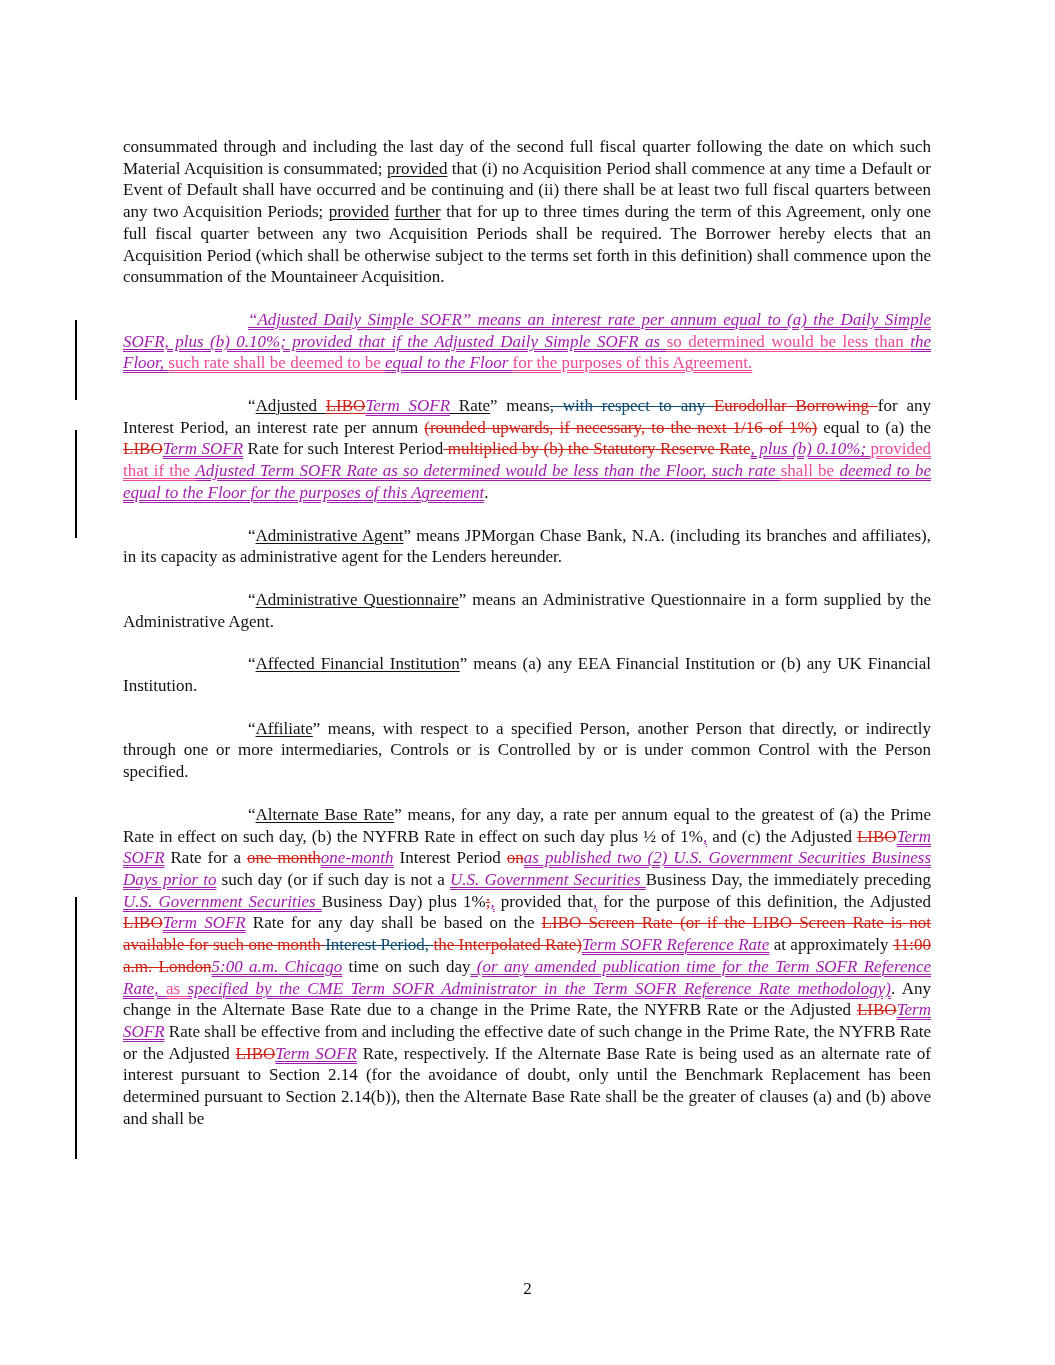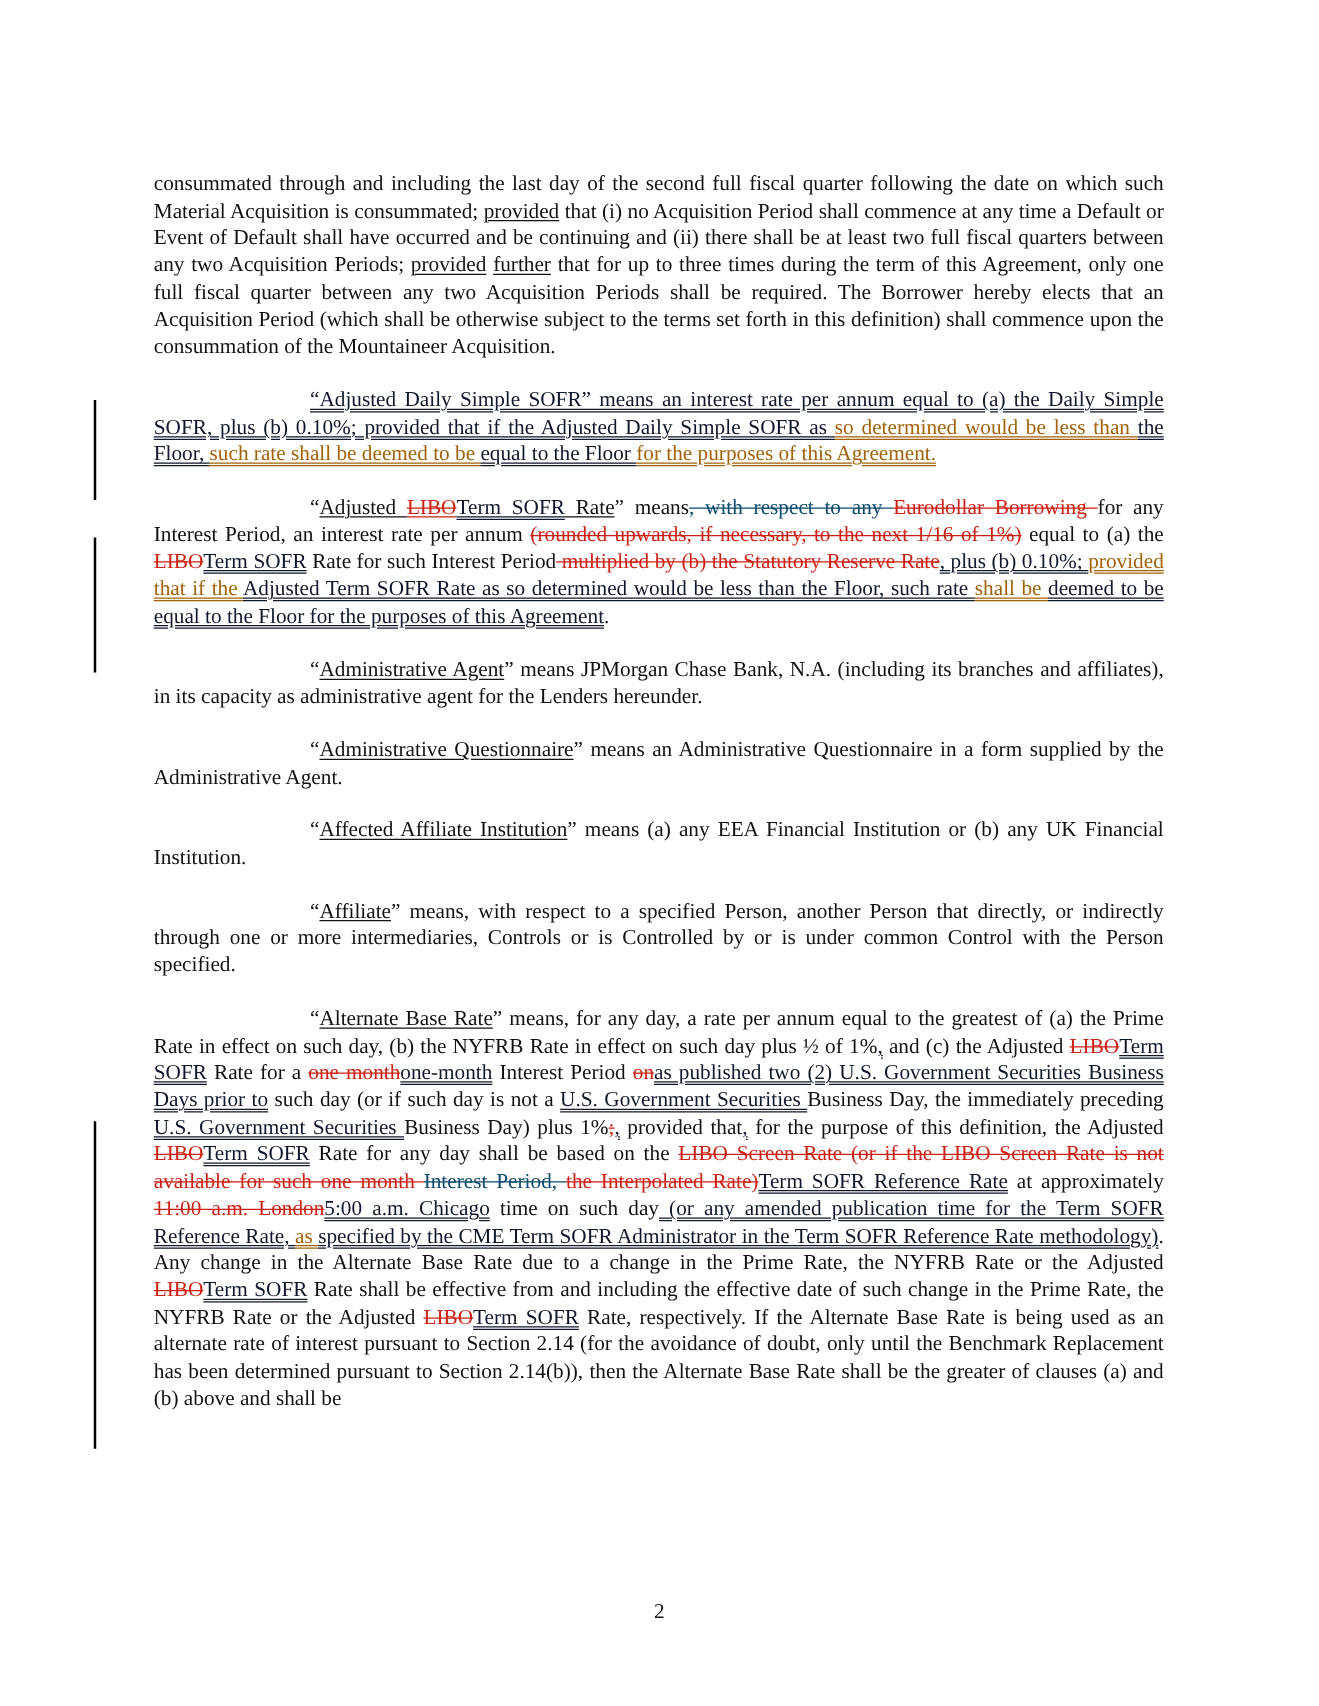--- a/index.html
+++ b/index.html
@@ -28,28 +28,29 @@
   .para.indent { text-indent: 125px; }
   
   .r-n { color: #111111; }
   .r-u {
     color: #111111;
     text-decoration: underline;
     text-decoration-thickness: 1px;
     text-underline-offset: 2px;
   }
   .r-ins-b {
-    color: #0f172a;
+    color: #a21caf;
     text-decoration-line: underline;
     text-decoration-style: double;
     text-decoration-thickness: 1px;
     text-underline-offset: 2px;
+    font-style: italic;
   }
   .r-ins-g {
-    color: #a16207;
+    color: #ec4899;
     text-decoration-line: underline;
     text-decoration-style: double;
     text-decoration-thickness: 1px;
     text-underline-offset: 2px;
   }
   .r-del-r {
     color: #cd2015;
     text-decoration: line-through;
     text-decoration-thickness: 1px;
     font-family: Liberation Serif, serif;
@@ -89,18 +90,18 @@
 <div class="page">
   <div class="change-bar bar-1"></div>
   <div class="change-bar bar-2"></div>
   <div class="change-bar bar-3"></div>
   <div class="doc-body">
       <p class="para"><span class="r-n">consummated through and including the last day of the second full fiscal quarter following the date on which such Material Acquisition is consummated; </span><span class="r-u">provided</span><span class="r-n"> that (i) no Acquisition Period shall commence at any time a Default or Event of Default shall have occurred and be continuing and (ii) there shall be at least two full fiscal quarters between any two Acquisition Periods; </span><span class="r-u">provided</span><span class="r-n"> </span><span class="r-u">further</span><span class="r-n"> that for up to three times during the term of this Agreement, only one full fiscal quarter between any two Acquisition Periods shall be required.  The Borrower hereby elects that an Acquisition Period (which shall be otherwise subject to the terms set forth in this definition) shall commence upon the consummation of the Mountaineer Acquisition.</span></p>
       <p class="para indent"><span class="r-ins-b">“Adjusted Daily Simple SOFR” means an interest rate per annum equal to (a) the Daily Simple SOFR, plus (b) 0.10%; provided that if the Adjusted Daily Simple SOFR as </span><span class="r-ins-g">so determined would be less than </span><span class="r-ins-b">the Floor, </span><span class="r-ins-g">such rate shall be deemed to be </span><span class="r-ins-b">equal to the Floor </span><span class="r-ins-g">for the purposes of this Agreement.</span></p>
       <p class="para indent"><span class="r-n">“</span><span class="r-u">Adjusted </span><span class="r-del-r-u">LIBO</span><span class="r-ins-b">Term SOFR</span><span class="r-u"> Rate</span><span class="r-n">” means</span><span class="r-del-g">, with respect to any </span><span class="r-del-r">Eurodollar Borrowing </span><span class="r-n">for any Interest Period, an interest rate per annum </span><span class="r-del-r">(rounded upwards, if necessary, to the next 1/16 of 1%)</span><span class="r-n"> equal to (a) the </span><span class="r-del-r">LIBO</span><span class="r-ins-b">Term SOFR</span><span class="r-n"> Rate for such Interest Period</span><span class="r-del-r"> multiplied by (b) the Statutory Reserve Rate</span><span class="r-ins-b">, plus (b) 0.10%; </span><span class="r-ins-g">provided that if the </span><span class="r-ins-b">Adjusted Term SOFR Rate as so determined would be less than the Floor, such rate </span><span class="r-ins-g">shall be </span><span class="r-ins-b">deemed to be equal to the Floor for the purposes of this Agreement</span><span class="r-n">.</span></p>
       <p class="para indent"><span class="r-n">“</span><span class="r-u">Administrative Agent</span><span class="r-n">” means JPMorgan Chase Bank, N.A. (including its branches and affiliates), in its capacity as administrative agent for the Lenders hereunder.</span></p>
       <p class="para indent"><span class="r-n">“</span><span class="r-u">Administrative Questionnaire</span><span class="r-n">” means an Administrative Questionnaire in a form supplied by the Administrative Agent.</span></p>
-      <p class="para indent"><span class="r-n">“</span><span class="r-u">Affected Affiliate Institution</span><span class="r-n">” means (a) any EEA Financial Institution or (b) any UK Financial Institution.</span></p>
+      <p class="para indent"><span class="r-n">“</span><span class="r-u">Affected Financial Institution</span><span class="r-n">” means (a) any EEA Financial Institution or (b) any UK Financial Institution.</span></p>
       <p class="para indent"><span class="r-n">“</span><span class="r-u">Affiliate</span><span class="r-n">” means, with respect to a specified Person, another Person that directly, or indirectly through one or more intermediaries, Controls or is Controlled by or is under common Control with the Person specified.</span></p>
       <p class="para indent"><span class="r-n">“</span><span class="r-u">Alternate Base Rate</span><span class="r-n">” means, for any day, a rate per annum equal to the greatest of (a) the Prime Rate in effect on such day, (b) the NYFRB Rate in effect on such day plus ½ of 1%</span><span class="r-ins-b">,</span><span class="r-n"> and (c) the Adjusted </span><span class="r-del-r">LIBO</span><span class="r-ins-b">Term SOFR</span><span class="r-n"> Rate for a </span><span class="r-del-r">one month</span><span class="r-ins-b">one-month</span><span class="r-n"> Interest Period </span><span class="r-del-r">on</span><span class="r-ins-b">as published two (2) U.S. Government Securities Business Days prior to</span><span class="r-n"> such day (or if such day is not a </span><span class="r-ins-b">U.S. Government Securities </span><span class="r-n">Business Day, the immediately preceding </span><span class="r-ins-b">U.S. Government Securities </span><span class="r-n">Business Day) plus 1%</span><span class="r-del-r">;</span><span class="r-ins-b">,</span><span class="r-n"> provided that</span><span class="r-ins-b">,</span><span class="r-n"> for the purpose of this definition, the Adjusted </span><span class="r-del-r">LIBO</span><span class="r-ins-b">Term SOFR</span><span class="r-n"> Rate for any day shall be based on the </span><span class="r-del-r">LIBO Screen Rate (or if the LIBO Screen Rate is not available for such one month </span><span class="r-del-g">Interest Period, </span><span class="r-del-r">the Interpolated Rate)</span><span class="r-ins-b">Term SOFR Reference Rate</span><span class="r-n"> at approximately </span><span class="r-del-r">11:00 a.m. London</span><span class="r-ins-b">5:00 a.m. Chicago</span><span class="r-n"> time on such day</span><span class="r-ins-b"> (or any amended publication time for the Term SOFR Reference Rate, </span><span class="r-ins-g">as </span><span class="r-ins-b">specified by the CME Term SOFR Administrator in the Term SOFR Reference Rate methodology)</span><span class="r-n">.  Any change in the Alternate Base Rate due to a change in the Prime Rate, the NYFRB Rate or the Adjusted </span><span class="r-del-r">LIBO</span><span class="r-ins-b">Term SOFR</span><span class="r-n"> Rate shall be effective from and including the effective date of such change in the Prime Rate, the NYFRB Rate or the Adjusted </span><span class="r-del-r">LIBO</span><span class="r-ins-b">Term SOFR</span><span class="r-n"> Rate, respectively.  If the Alternate Base Rate is being used as an alternate rate of interest pursuant to Section 2.14 (for the avoidance of doubt, only until the Benchmark Replacement has been determined pursuant to Section 2.14(b)), then the Alternate Base Rate shall be the greater of clauses (a) and (b) above and shall be</span></p>
     </div>
   <div class="page-number">2</div>
 </div>
 
 </body></html>

